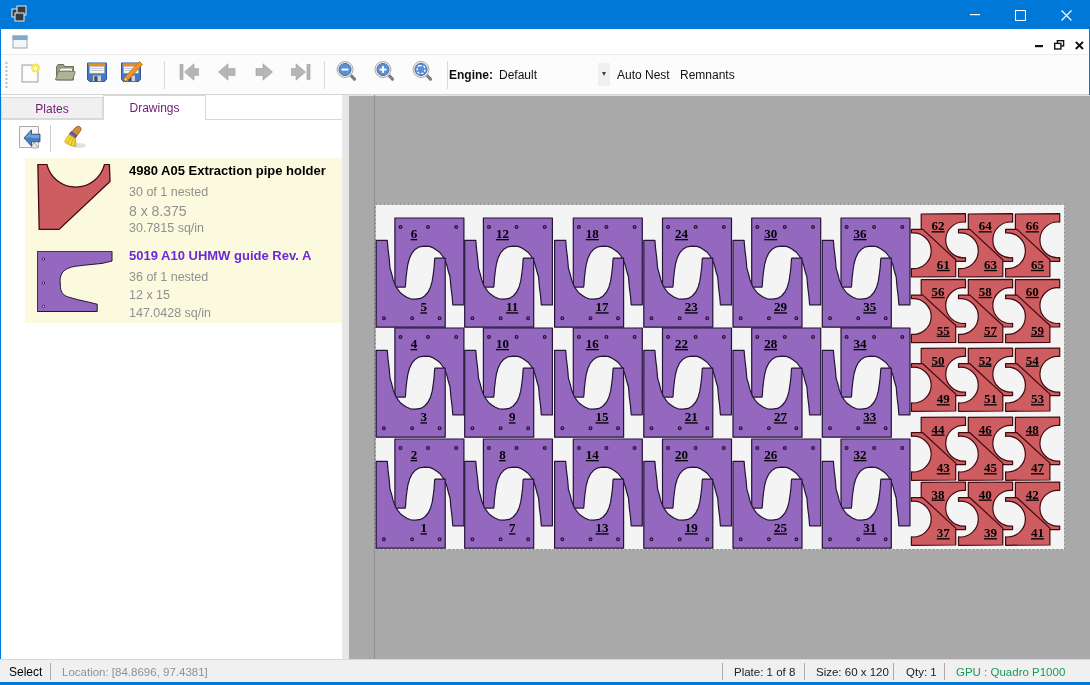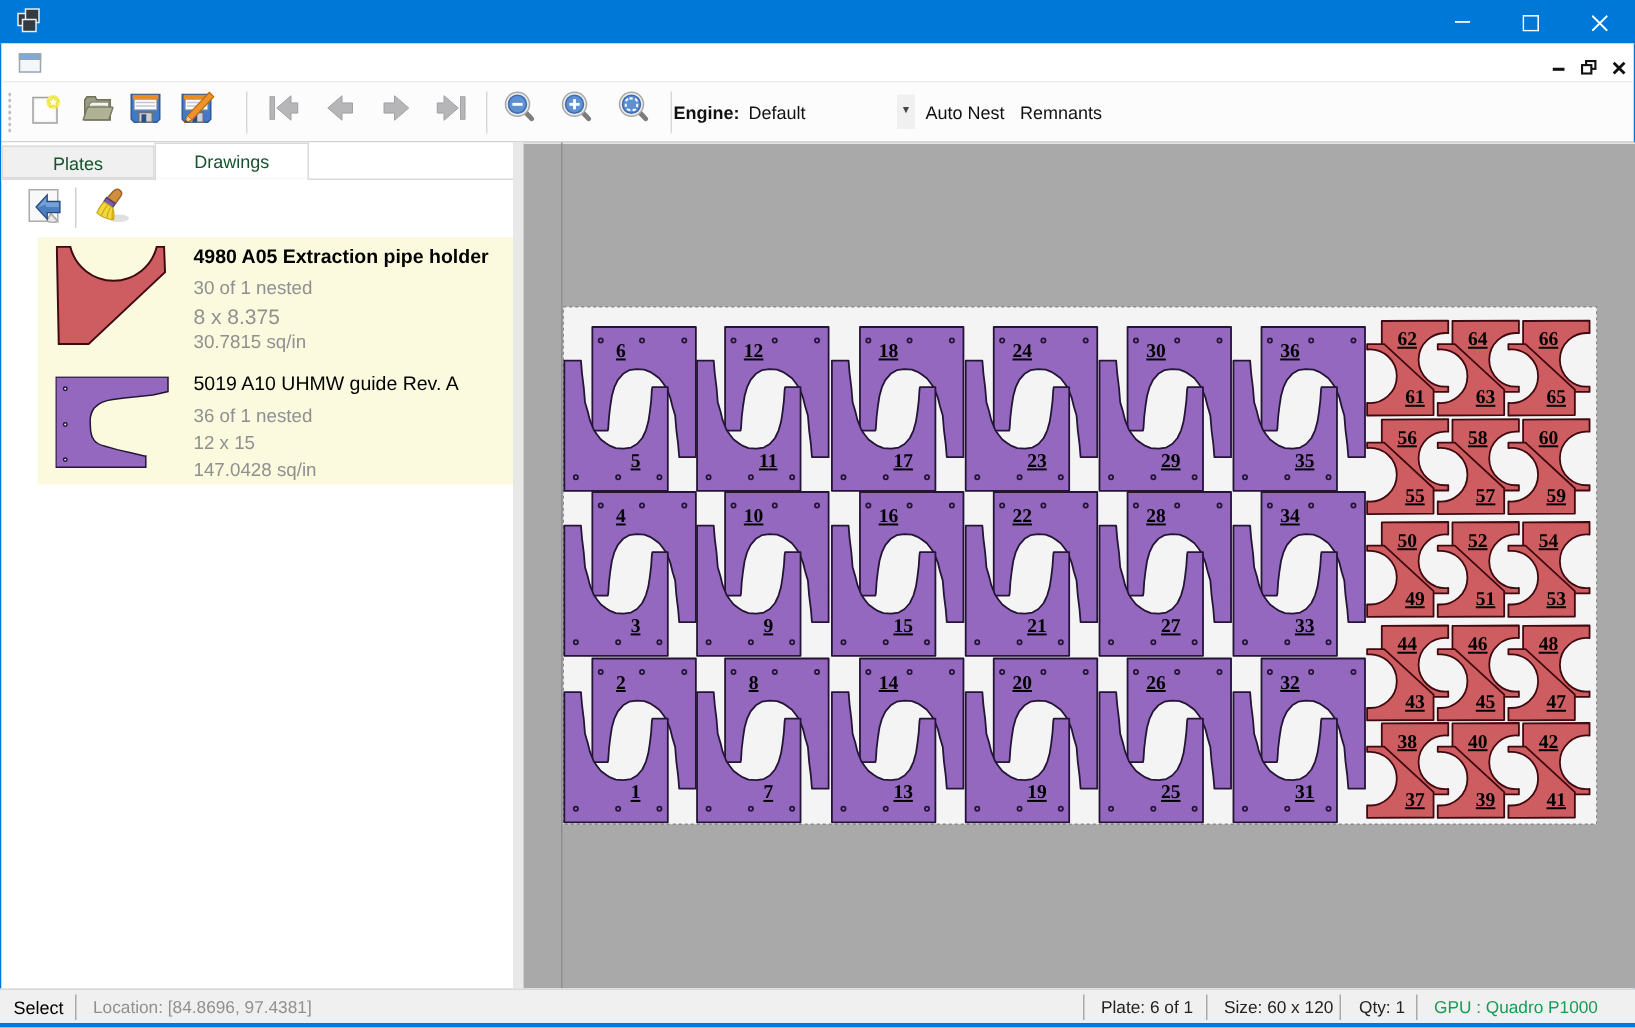--- a/index.html
+++ b/index.html
@@ -3,21 +3,21 @@
 *{margin:0;padding:0;box-sizing:border-box}
 body{width:1090px;height:685px;position:relative;font-family:"Liberation Sans",sans-serif;font-size:12px;background:#fff;overflow:hidden}
 .abs{position:absolute}
 .titlebar{left:0;top:0;width:1090px;height:29px;background:#0078d7;color:#fff;line-height:29px}
 .menubar{left:1px;top:29px;width:1088px;height:26px;background:#fff;border-bottom:1px solid #ececec}
 .menubar span{display:inline-block;padding:5px 8.5px;color:#111}
 .toolbar{left:1px;top:55px;width:1088px;height:40px;background:#fcfcfc;border-bottom:1px solid #d4d4d4}
 .tbtn{position:absolute;top:5px;width:24px;height:24px}
 .sep{position:absolute;top:6px;width:1px;height:28px;background:#d9d9d9}
 .panel{left:1px;top:95px;width:341px;height:564px;background:#fff}
-.tab{position:absolute;font-size:12px;text-align:center;color:#14532d}
+.tab{position:absolute;font-size:12px;text-align:center;color:#701a75}
 .itab{background:#f0f0f0;border:1px solid #d9d9d9;line-height:22px}
 .atab{background:#fff;border:1px solid #d9d9d9;border-bottom:none;line-height:24px}
 .canvas{left:349px;top:95px;width:741px;height:564px;background:#a9a9a9}
 .statusbar{left:0;top:659px;width:1090px;height:23px;background:#f0f0f0;border-top:1px solid #d7d7d7;color:#222}
 .statusbar .it{position:absolute;top:5px;line-height:14px;font-size:11.5px}
 .ssep{position:absolute;top:3px;width:1px;height:17px;background:#aaa}
 .gtxt{color:#909090}
 </style></head><body>
 
 <div class="abs titlebar">
@@ -166,21 +166,21 @@
   <div class="abs gtxt" style="left:104px;top:45px;font-size:14px">8 x 8.375</div>
   <div class="abs gtxt" style="left:104px;top:63px;font-size:12.5px">30.7815 sq/in</div>
   <div class="abs" style="left:12px;top:93px"><svg width="76" height="62" viewBox="0 0 76 62" style="">
           <g transform="scale(5.0)" fill="#9468bf" stroke="#241536" stroke-width="0.2">
 <path d="M0.05,0.05 L15,0.05 L15,2.01 L13.0,2.48 L9.17,2.87 L7.64,3.06 C6.5,3.2 5.6,3.7 5.16,4.20 C4.8,4.7 4.62,5.3 4.62,5.92 L4.68,7.26 C4.75,7.8 4.9,8.2 5.16,8.52 C5.5,8.95 6.0,9.15 6.50,9.27 L8.22,9.75 L10.32,10.22 L11.85,10.61 L12.04,10.61 L12.04,12.1 L0.05,12.1 Z"></path>
 <circle cx="1.3" cy="1.62" r="0.23" fill="#fff"></circle>
             <circle cx="1.3" cy="6.4" r="0.23" fill="#fff"></circle>
             <circle cx="1.3" cy="11.08" r="0.23" fill="#fff"></circle>
           </g>
         </svg></div>
-  <div class="abs" style="left:104px;top:90px;font-weight:normal;font-size:13px;color:#000000">5019 A10 UHMW guide Rev. A</div>
+  <div class="abs" style="left:104px;top:90px;font-weight:bold;font-size:13px;color:#6d28d9">5019 A10 UHMW guide Rev. A</div>
   <div class="abs gtxt" style="left:104px;top:112px;font-size:12.5px">36 of 1 nested</div>
   <div class="abs gtxt" style="left:104px;top:130px;font-size:12.5px">12 x 15</div>
   <div class="abs gtxt" style="left:104px;top:148px;font-size:12.5px">147.0428 sq/in</div>
  </div>
 </div>
 
 <div class="abs" style="left:342px;top:95px;width:7px;height:564px;background:#e8e8e8"></div>
 
 <div class="abs canvas"></div>
 <div class="abs" style="left:349px;top:95px;width:741px;height:1px;background:#e4e4e4"></div>
@@ -437,20 +437,20 @@
       <text x="657.3" y="294.5">42</text>
       <text x="662.5" y="333.2">41</text>
 </g>
 </svg>
 
 <div class="abs statusbar">
  <div class="it" style="left:9px;color:#000;font-size:12px">Select</div>
  <div class="ssep" style="left:50px"></div>
  <div class="it gtxt" style="left:62px">Location: [84.8696, 97.4381]</div>
  <div class="ssep" style="left:722px"></div>
- <div class="it" style="left:734px">Plate: 6 of 1</div>
+ <div class="it" style="left:734px">Plate: 1 of 8</div>
  <div class="ssep" style="left:804px"></div>
  <div class="it" style="left:816px">Size: 60 x 120</div>
  <div class="ssep" style="left:893px"></div>
  <div class="it" style="left:906px">Qty: 1</div>
  <div class="ssep" style="left:944px"></div>
  <div class="it" style="left:956px;color:#169c57">GPU : Quadro P1000</div>
 
 </div>
 </body></html>

